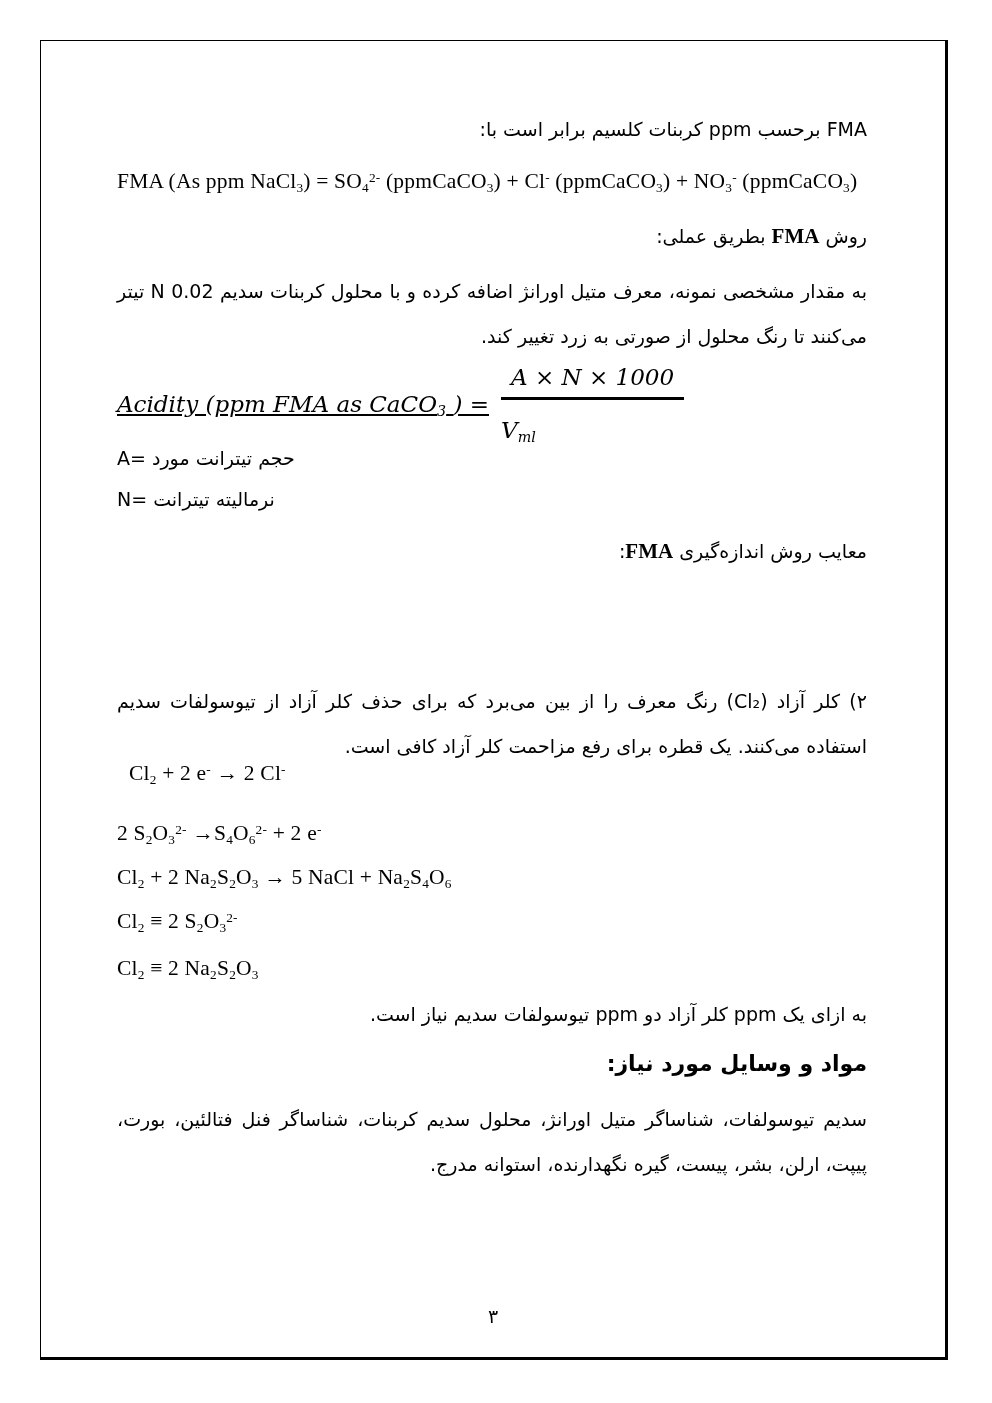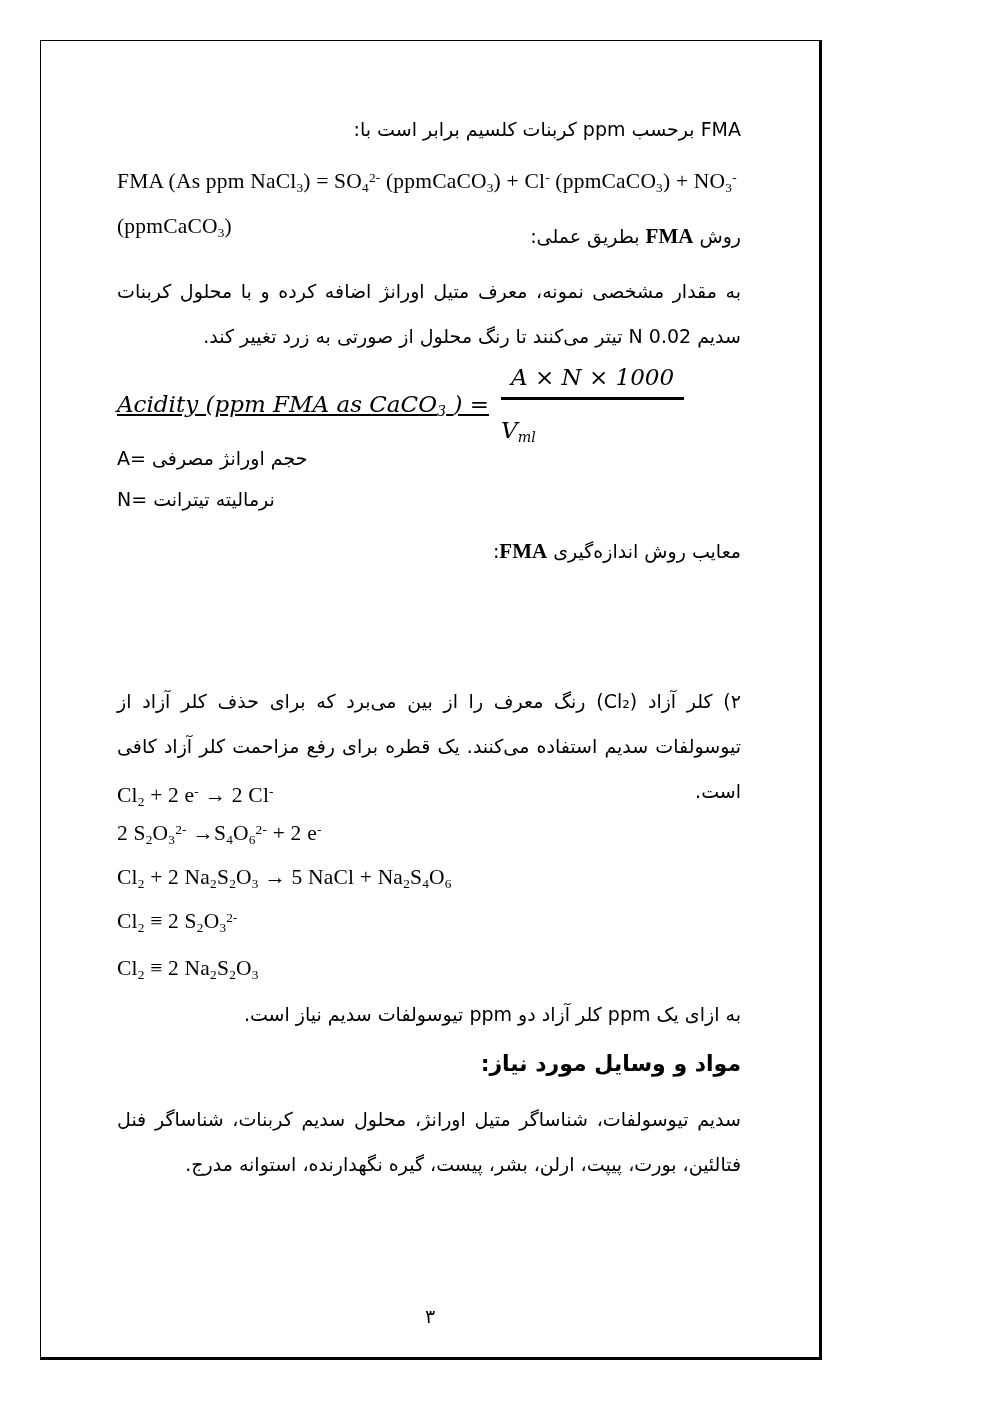--- a/index.html
+++ b/index.html
@@ -11,21 +11,21 @@
     width: 992px;
     height: 1403px;
     position: relative;
     color: #000;
     font-family: "DejaVu Sans", sans-serif;
   }
   .frame {
     position: absolute;
     left: 40px;
     top: 40px;
-    width: 782px;
+    width: 908px;
     height: 1320px;
     border: solid #000;
     border-width: 1px 3px 3px 1px;
     box-sizing: border-box;
     background: #fff;
   }
   .blk {
     position: absolute;
     left: 76px;
     right: 78px;
@@ -93,21 +93,21 @@
   
   .p-intro   { top: 66px;  }
   .p-fmaeq   { top: 118px; }
   .p-method  { top: 173px; }
   .p-proc    { top: 228px; }
   .p-defA    { top: 395px; }
   .p-defN    { top: 436px; }
   .p-dishead { top: 488px; }
   .p-dis1    { top: 541px; }
   .p-dis2    { top: 638px; }
-  .p-ceq1    { top: 732px; }
+  .p-ceq1    { top: 710px; margin-left: 12px; }
   .p-ceq2    { top: 770px; }
   .p-ceq3    { top: 814px; }
   .p-ceq4    { top: 858px; }
   .p-ceq5    { top: 905px; }
   .p-note    { top: 951px; }
   .p-mathead { top: 1000px; text-align: right; }
   .p-matpar  { top: 1056px; }
 </style>
 </head>
 <body>
@@ -125,21 +125,21 @@
   <div class="blk just p-proc">به مقدار مشخصی نمونه، معرف متیل اورانژ اضافه کرده و با محلول کربنات سدیم 0.02 N تیتر می‌کنند تا رنگ محلول از صورتی به زرد تغییر کند.</div>
 
   <div class="formula">
     <span class="lhs"><span>Acidity (ppm FMA as CaCO</span><sub>3</sub><span> </span><span>) =</span></span>
     <span class="frac">
       <span class="num">A × N × 1000</span>
       <span class="den"><span>V</span><sub>ml</sub></span>
     </span>
   </div>
 
-  <div class="blk defline p-defA">حجم اورانژ مصرفی =A</div>
+  <div class="blk defline p-defA">حجم تیترانت مورد =A</div>
 
   <div class="blk defline p-defN">نرمالیته تیترانت =N</div>
 
   <div class="blk rtl p-dishead">
     <span>معایب روش اندازه‌گیری </span><span class="boldlatin">FMA</span><span>:</span>
   </div>
 
 
   <div class="blk just p-dis2">۲) کلر آزاد (Cl₂) رنگ معرف را از بین می‌برد که برای حذف کلر آزاد از تیوسولفات سدیم استفاده می‌کنند. یک قطره برای رفع مزاحمت کلر آزاد کافی است.</div>
 

